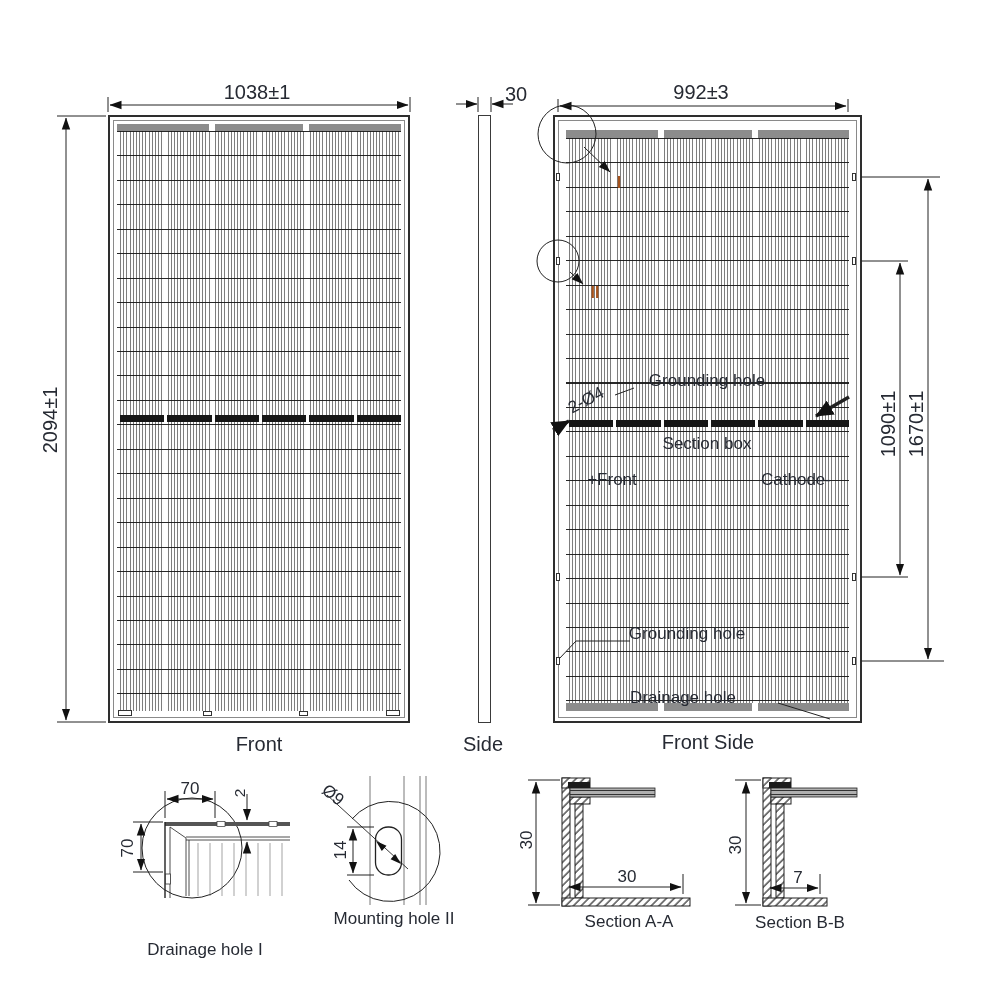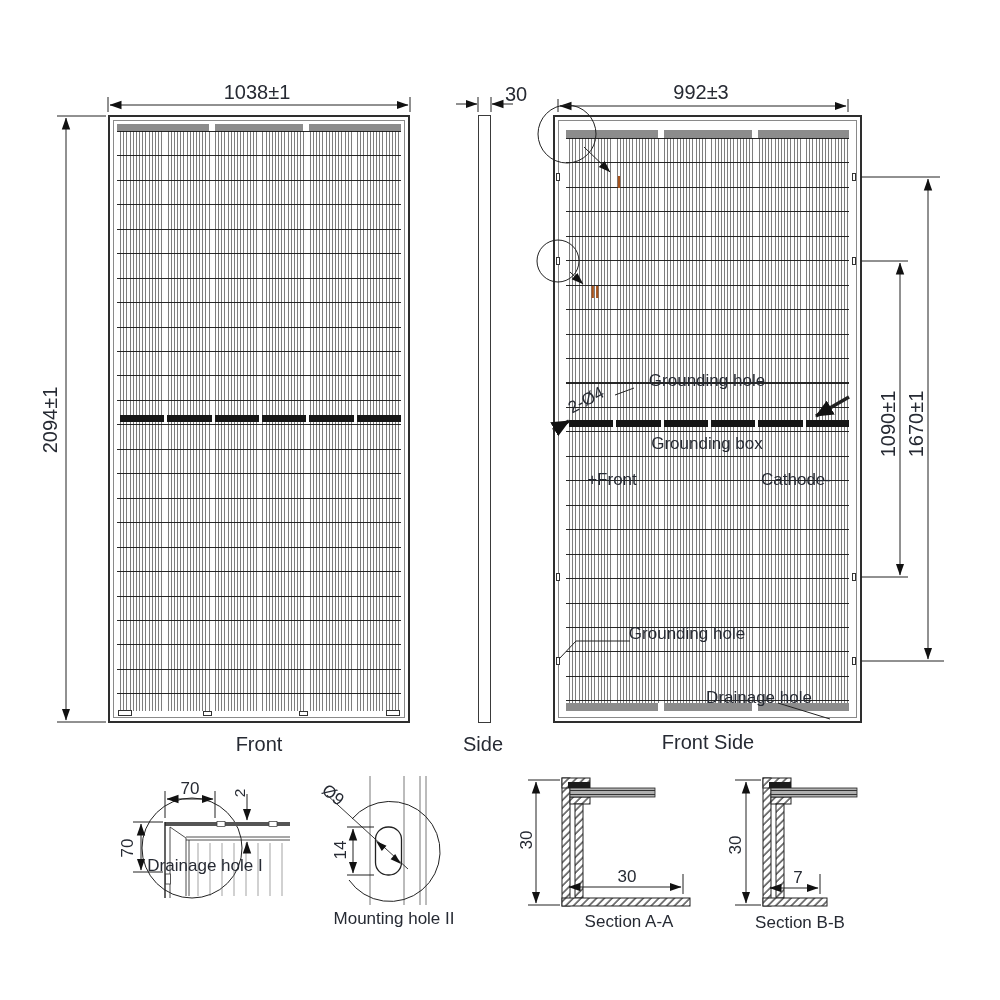--- a/index.html
+++ b/index.html
@@ -198,30 +198,30 @@
   <div class="lbl s20" style="left:701px;top:92px">992±3</div>
   <div class="lbl s20 rot" style="left:888px;top:424px">1090±1</div>
   <div class="lbl s20 rot" style="left:916px;top:424px">1670±1</div>
   <div class="lbl s20" style="left:708px;top:742px">Front Side</div>
 
   <div class="lbl mk" style="left:619px;top:183px">I</div>
   <div class="lbl mk" style="left:595px;top:293px">II</div>
 
   <div class="lbl s17" style="left:707px;top:380px">Grounding hole</div>
   <div class="lbl s17" style="left:586px;top:400px;transform:translate(-50%,-50%) rotate(-28deg)">2-Ø4</div>
-  <div class="lbl s17" style="left:707px;top:443px">Grounding box</div>
+  <div class="lbl s17" style="left:707px;top:443px">Section box</div>
   <div class="lbl s17" style="left:612px;top:479px">+Front</div>
   <div class="lbl s17" style="left:796px;top:479px">Cathode-</div>
   <div class="lbl s17" style="left:687px;top:633px">Grounding hole</div>
-  <div class="lbl s17" style="left:759px;top:697px">Drainage hole</div>
+  <div class="lbl s17" style="left:683px;top:697px">Drainage hole</div>
 
   <div class="lbl s17" style="left:190px;top:788px">70</div>
   <div class="lbl s15 rot" style="left:240px;top:793px">2</div>
   <div class="lbl s17 rot" style="left:127px;top:848px">70</div>
-  <div class="lbl s17" style="left:205px;top:865px">Drainage hole I</div>
+  <div class="lbl s17" style="left:205px;top:949px">Drainage hole I</div>
 
   <div class="lbl s17" style="left:333px;top:795px;transform:translate(-50%,-50%) rotate(38deg)">Ø9</div>
   <div class="lbl s17 rot" style="left:340px;top:850px">14</div>
   <div class="lbl s17" style="left:394px;top:918px">Mounting hole II</div>
 
   <div class="lbl s17 rot" style="left:526px;top:840px">30</div>
   <div class="lbl s17" style="left:627px;top:876px">30</div>
   <div class="lbl s17" style="left:629px;top:921px">Section A-A</div>
 
   <div class="lbl s17 rot" style="left:735px;top:845px">30</div>

